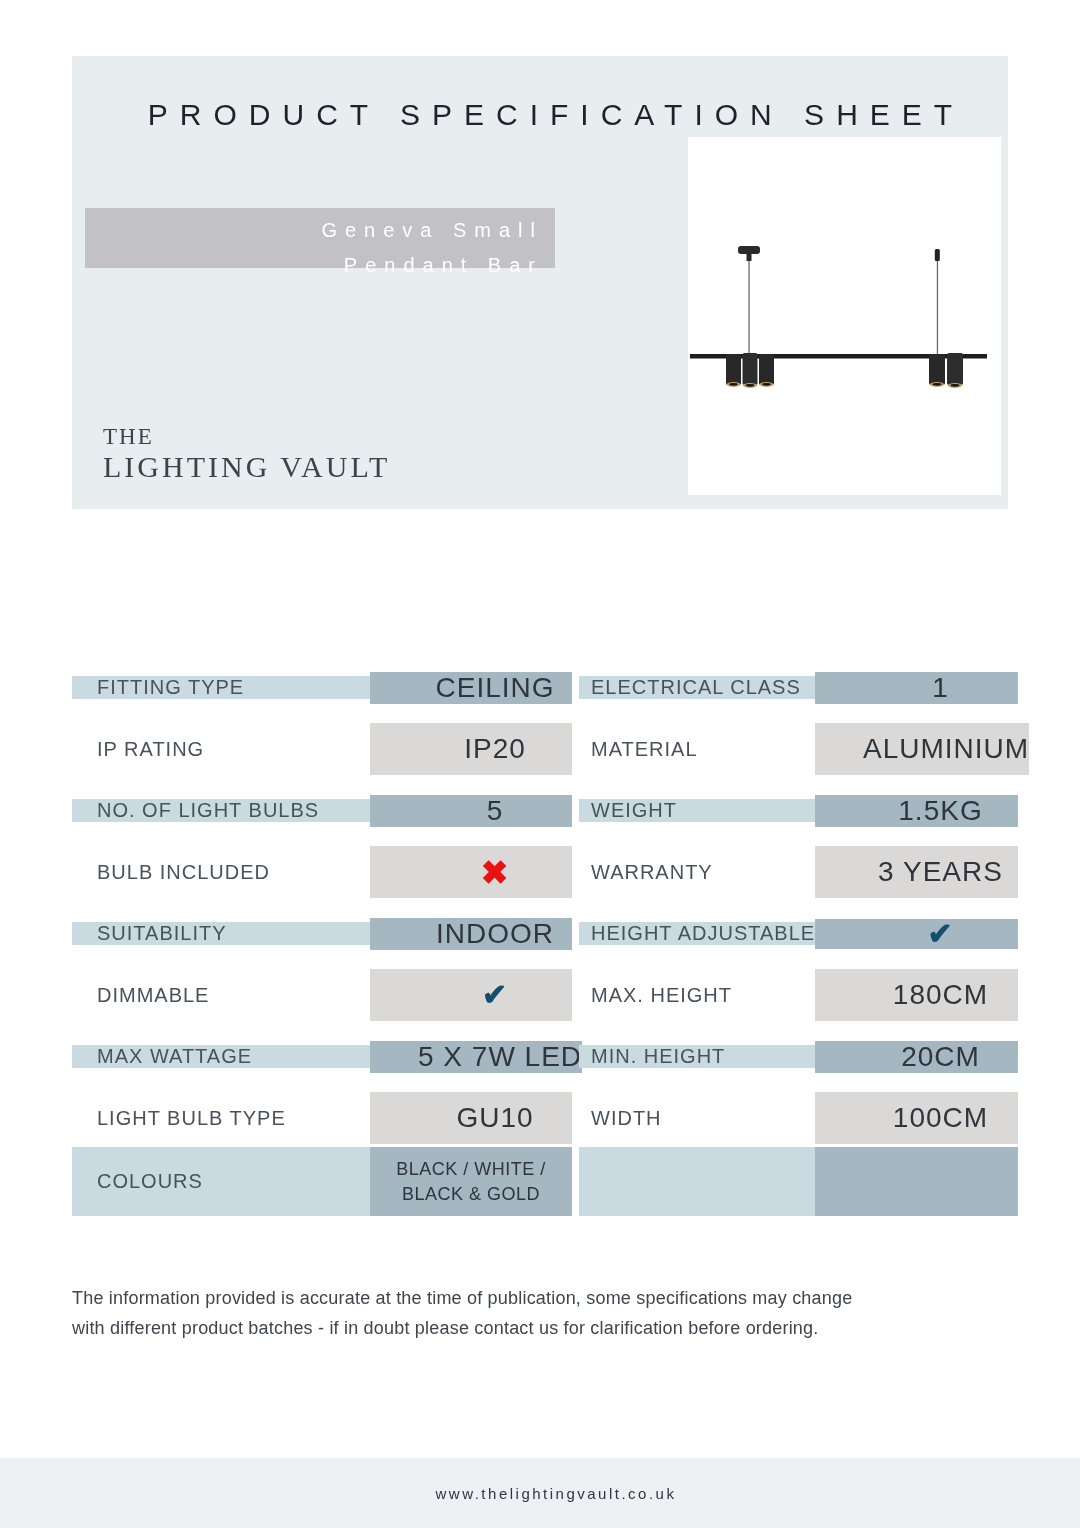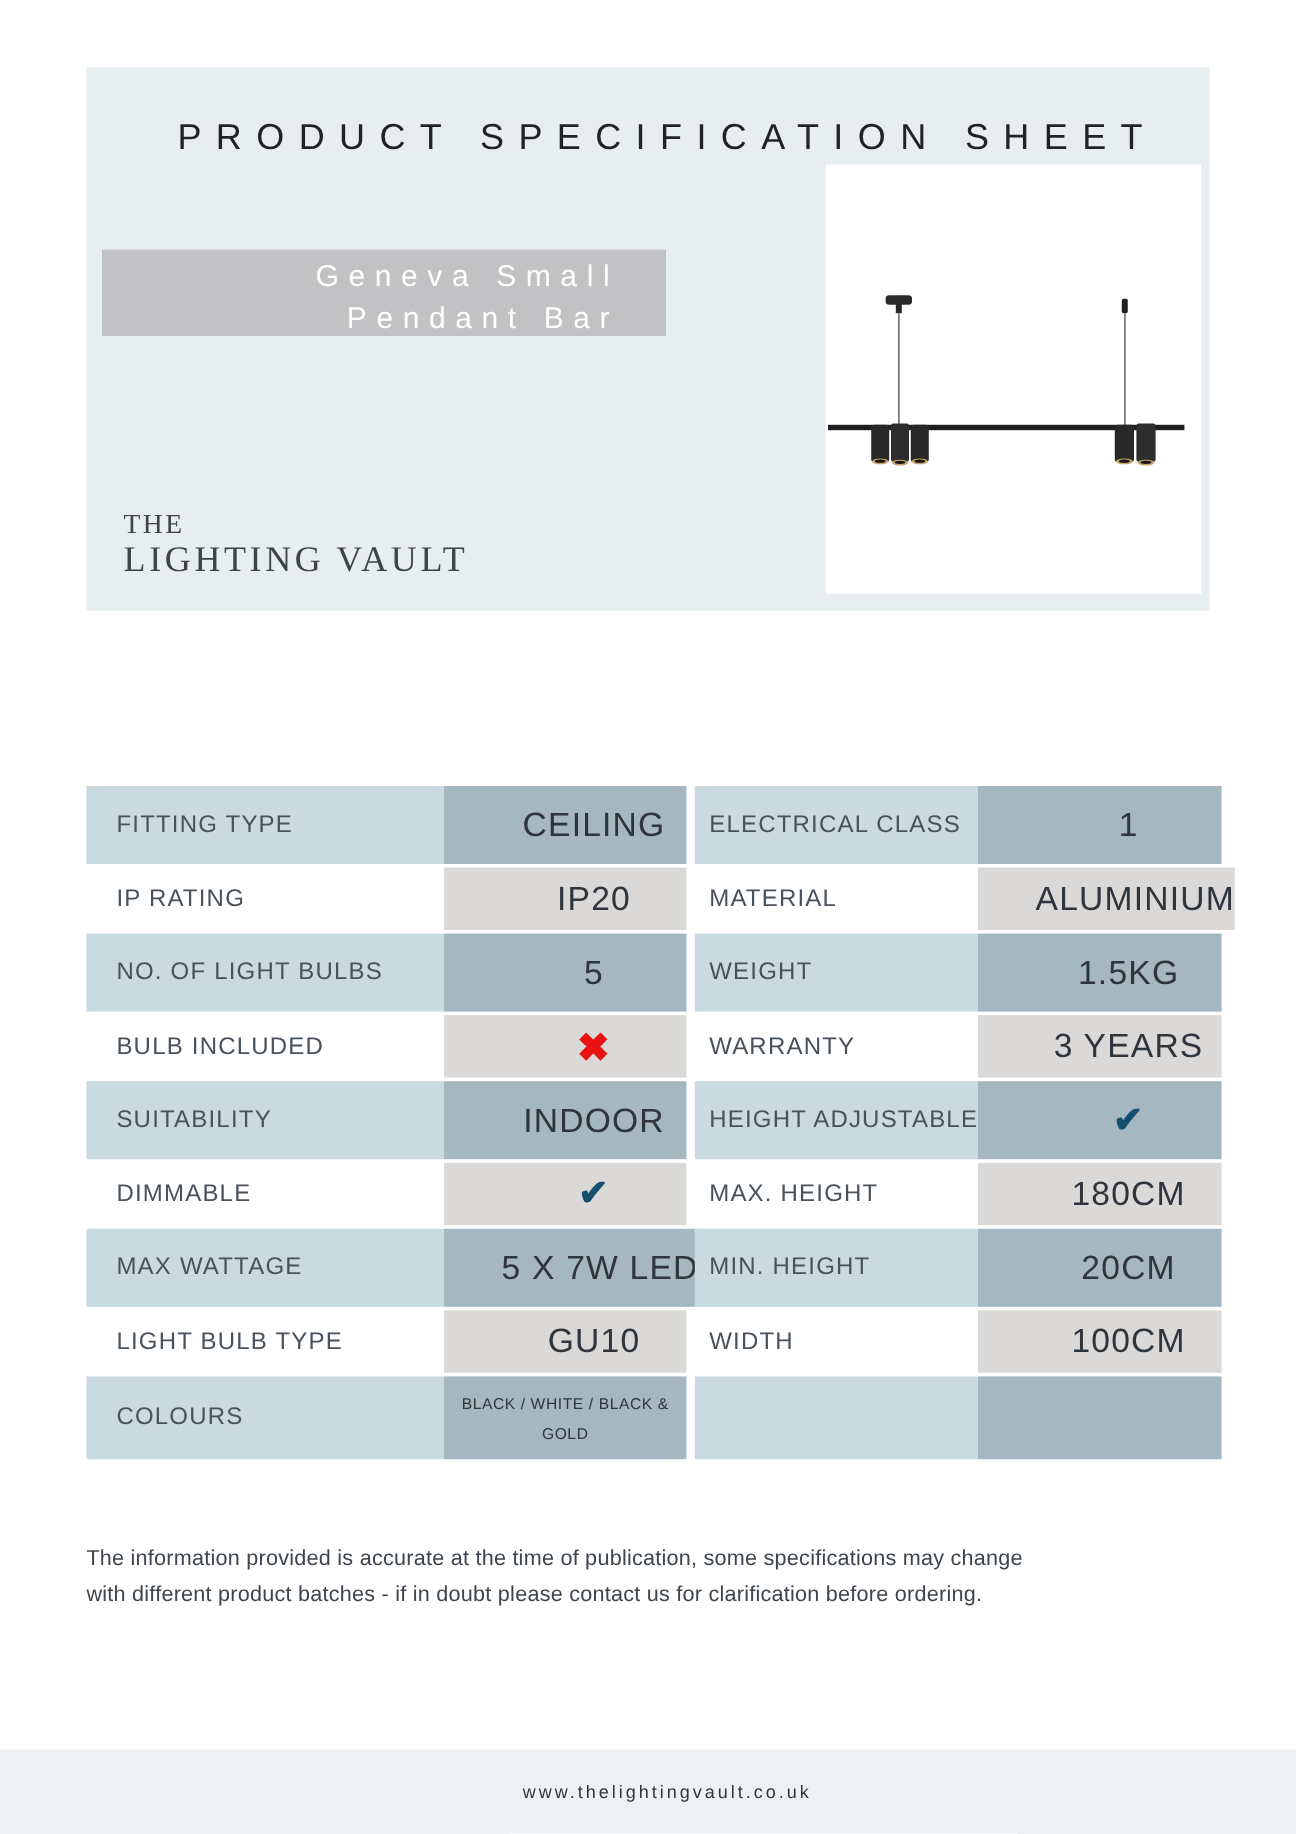--- a/index.html
+++ b/index.html
@@ -11,57 +11,57 @@
   .top-panel{
     position:absolute;left:72px;top:56px;width:936px;height:453px;
     background:var(--panel-bg,#e8edf0);
   }
   .page-title{
     position:absolute;left:16px;top:42px;width:100%;text-align:center;
     font-size:30px;letter-spacing:12px;color:#1f2327;white-space:nowrap;
     font-weight:400;
   }
   .name-box{
-    position:absolute;left:13px;top:152px;width:470px;height:72px;
+    position:absolute;left:13px;top:152px;width:470px;height:60px;
     background:var(--name-box-bg,#c2c1c4);box-sizing:border-box;
-    padding:5px 39px 0 0;text-align:right;color:#ffffff;
-    font-size:25px;line-height:35px;letter-spacing:8px;font-weight:400;
+    padding:5px 12px 0 0;text-align:right;color:#ffffff;
+    font-size:20px;line-height:35px;letter-spacing:8px;font-weight:400;
   }
   .name-line{display:block;white-space:nowrap;}
   .image-box{
     position:absolute;left:616px;top:81px;width:313px;height:358px;
     background:#ffffff;
   }
   .brand-logo{
     position:absolute;left:31px;top:368px;color:#3d4348;
     font-family:"Liberation Serif",serif;
   }
   .brand-line1{display:block;font-size:23px;letter-spacing:2px;line-height:26px;}
   .brand-line2{display:block;font-size:30px;letter-spacing:3px;line-height:33px;}
   
   .tables{position:absolute;left:72px;top:655px;display:flex;gap:7px;}
   .spec-table{display:block;}
   .spec-table.left{width:500px;}
   .spec-table.right{width:439px;}
   .spec-row{display:flex;margin-bottom:3px;}
-  .spec-row.tall{height:65px;}
+  .spec-row.tall{height:65px;align-items:center;}
   .spec-row.short{height:52px;}
   .spec-row.last{height:69px;}
   .cell{box-sizing:border-box;display:flex;align-items:center;padding-left:48px;}
   .label-cell{flex:none;padding-left:25px;font-size:20px;letter-spacing:1px;
     color:#49525b;white-space:nowrap;}
   .left .label-cell{width:298px;}
   .right .label-cell{width:236px;padding-left:12px;}
   .value-cell{flex:1;justify-content:center;text-align:center;
     font-size:28px;letter-spacing:1px;color:#2e353c;white-space:nowrap;}
   .blue  .label-cell{background:var(--row-label-blue,#c9dae1);}
   .blue  .value-cell{background:var(--row-value-blue,#a5b7c1);}
   .white .label-cell{background:#ffffff;}
   .white .value-cell{background:var(--row-value-grey,#dad9d7);}
-  .value-small{font-size:13px;letter-spacing:.5px;line-height:25px;
+  .value-small{font-size:18px;letter-spacing:.5px;line-height:25px;
     white-space:normal;padding:0 6px;}
   .icon{line-height:1;}
   .check-icon::before{content:"\2714";color:var(--accent-check,#14506e);
     font-size:30px;font-weight:bold;}
   .cross-icon::before{content:"\2716";color:var(--accent-cross,#e81212);
     font-size:33px;font-weight:bold;}
   
   .disclaimer{
     position:absolute;left:72px;top:1283px;width:940px;
     font-size:18px;line-height:30px;color:#3e454c;letter-spacing:.2px;

